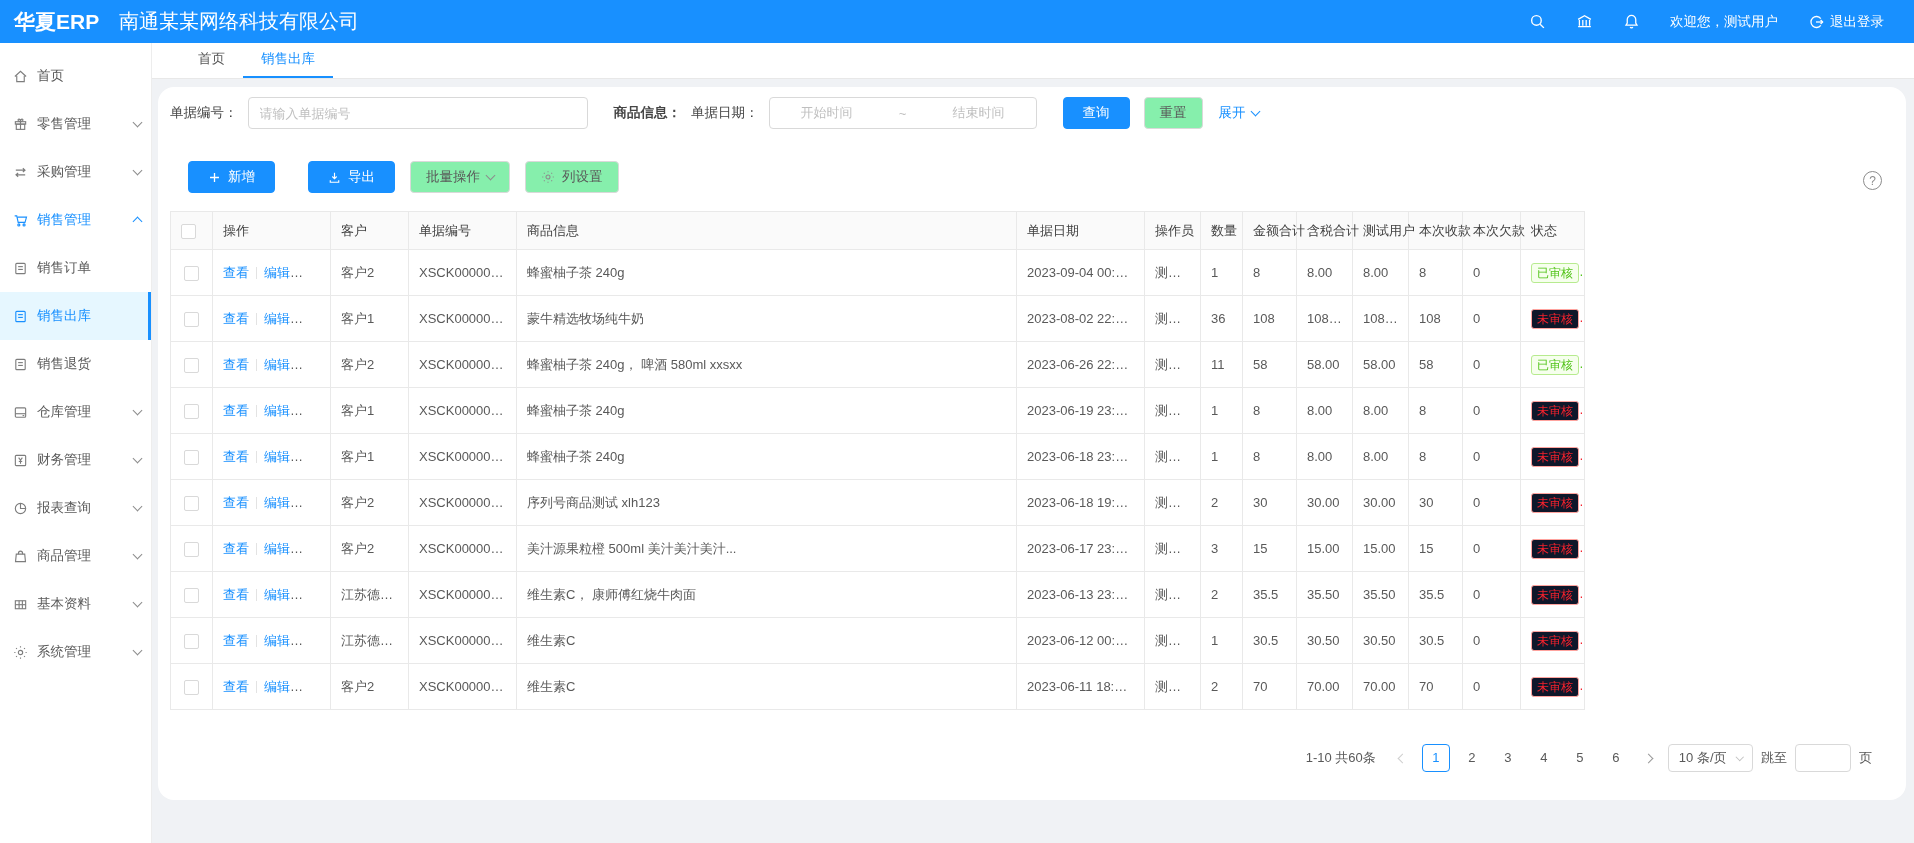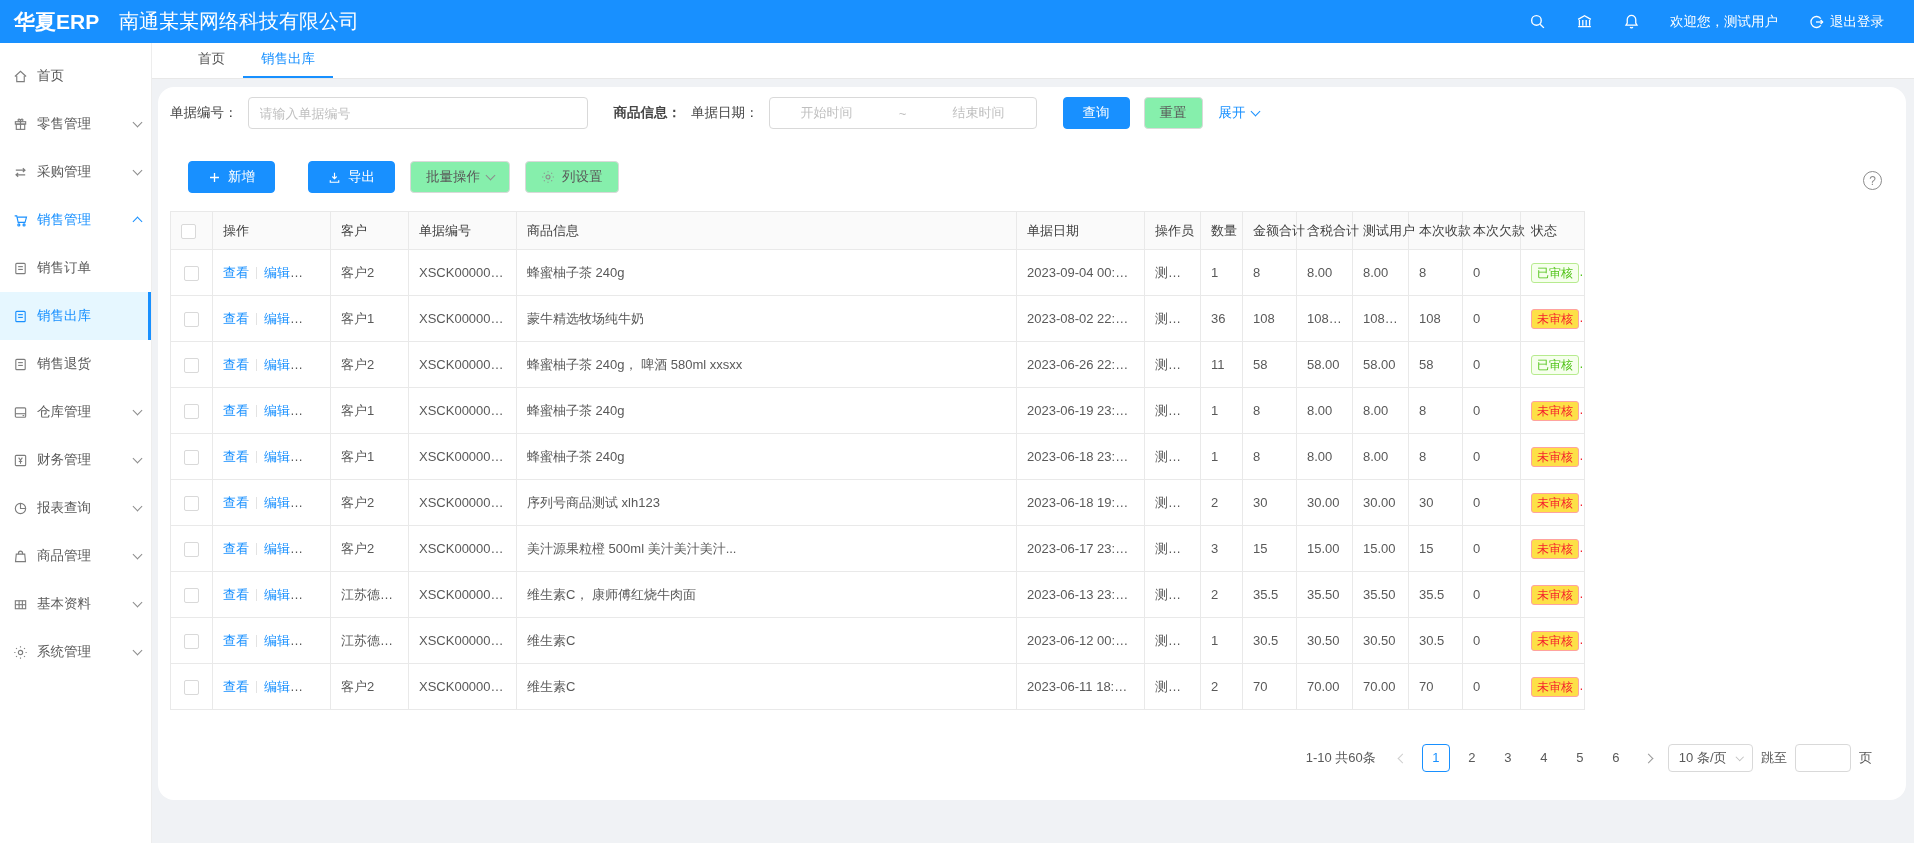--- a/index.html
+++ b/index.html
@@ -87,21 +87,21 @@
     white-space:nowrap; overflow:hidden; text-overflow:ellipsis; background:#fff; }
   .c-center { text-align:center; }
   .cb { display:inline-block; width:15px; height:15px; border:1px solid #d9d9d9;
     border-radius:2px; background:#fff; vertical-align:middle; cursor:pointer; }
   .al { color:#1890ff; cursor:pointer; text-decoration:none; }
   .sep-v { display:inline-block; width:1px; height:12px; background:#e3e3e3;
     margin:0 7px; vertical-align:middle; }
   .badge { display:inline-block; font-size:12px; line-height:18px; padding:0 5px;
     border-radius:3px; border:1px solid; }
   .badge.ok { color:#52c41a; background:#f6ffed; border-color:#b7eb8f; }
-  .badge.no { color:#f5222d; background:#fde047; border-color:#ffa39e; }
+  .badge.no { color:#f5222d; background:#0f172a; border-color:#ffa39e; }
 
   
   .pagination { display:flex; align-items:center; justify-content:flex-end;
     margin-top:34px; padding-right:18px; font-size:13px; color:#595959; gap:8px; }
   .pg-total { margin-right:8px; }
   .pg-arrow { width:22px; text-align:center; cursor:pointer; color:#999; display:inline-flex; justify-content:center; }
   .pg-arrow.prev { color:#cfcfcf; }
   .pg-num { min-width:28px; height:28px; line-height:26px; text-align:center;
     border-radius:4px; cursor:pointer; border:1px solid transparent; }
   .pg-num.active { border-color:#1890ff; color:#1890ff; }

